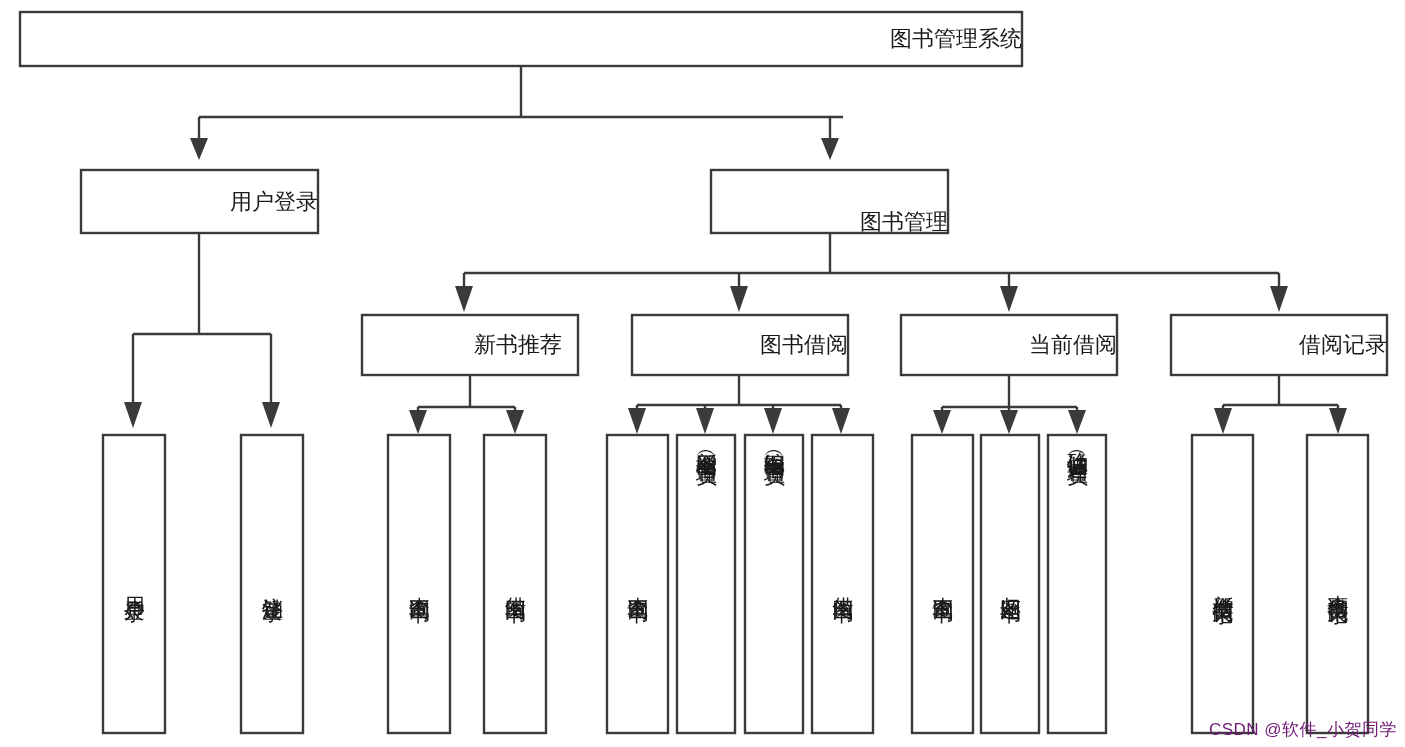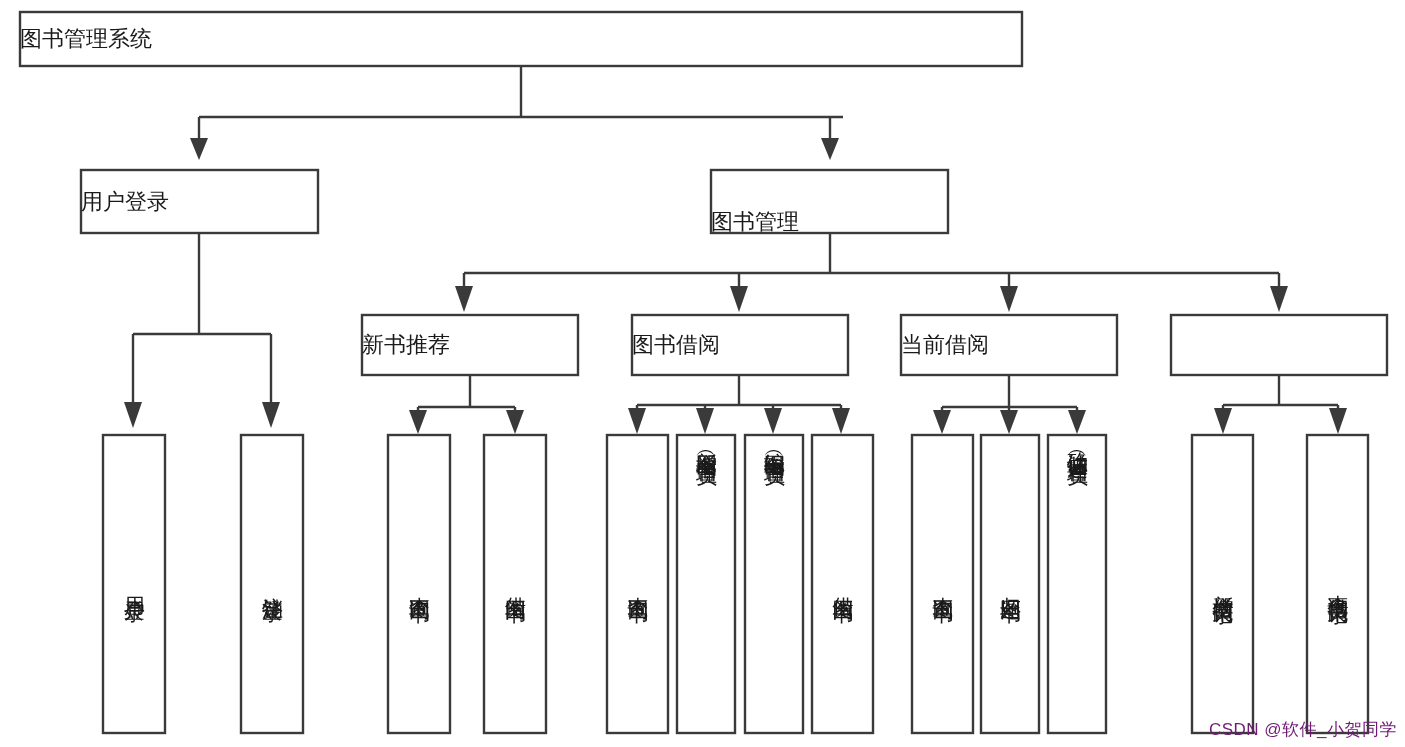--- a/index.html
+++ b/index.html
@@ -56,21 +56,21 @@
     font-size: 21px;
     line-height: 1.18;
     letter-spacing: 2px;
     color: #1a1a1a;
     white-space: nowrap;
   }
   .hlabel-wrap {
     position: absolute;
     display: flex;
     align-items: center;
-    justify-content: flex-start;
+    justify-content: flex-end;
     pointer-events: none;
   }
   .hlabel-text {
     font-family: "Liberation Sans", "DejaVu Sans", sans-serif;
     font-size: 22px;
     color: #1a1a1a;
     white-space: nowrap;
   }
   #watermark {
     position: absolute;
@@ -200,20 +200,23 @@
   </div>
 
   <div class="hlabel-wrap" style="left:901px; top:315px; width:216px; height:60px;">
     <span class="hlabel-text">当前借阅</span>
   </div>
 
   <div class="hlabel-wrap" style="left:632px; top:315px; width:216px; height:60px;">
     <span class="hlabel-text">图书借阅</span>
   </div>
 
+  <div class="hlabel-wrap" style="left:1171px; top:315px; width:216px; height:60px;">
+    <span class="hlabel-text">借阅记录</span>
+  </div>
 
   <div class="vlabel-wrap" style="left:103px; top:435px; width:62px; height:298px;">
     <span class="vlabel-text">用户登录</span>
   </div>
 
   <div class="vlabel-wrap" style="left:241px; top:435px; width:62px; height:298px;">
     <span class="vlabel-text">注销登录</span>
   </div>
 
   <div class="vlabel-wrap" style="left:388px; top:435px; width:62px; height:298px;">

